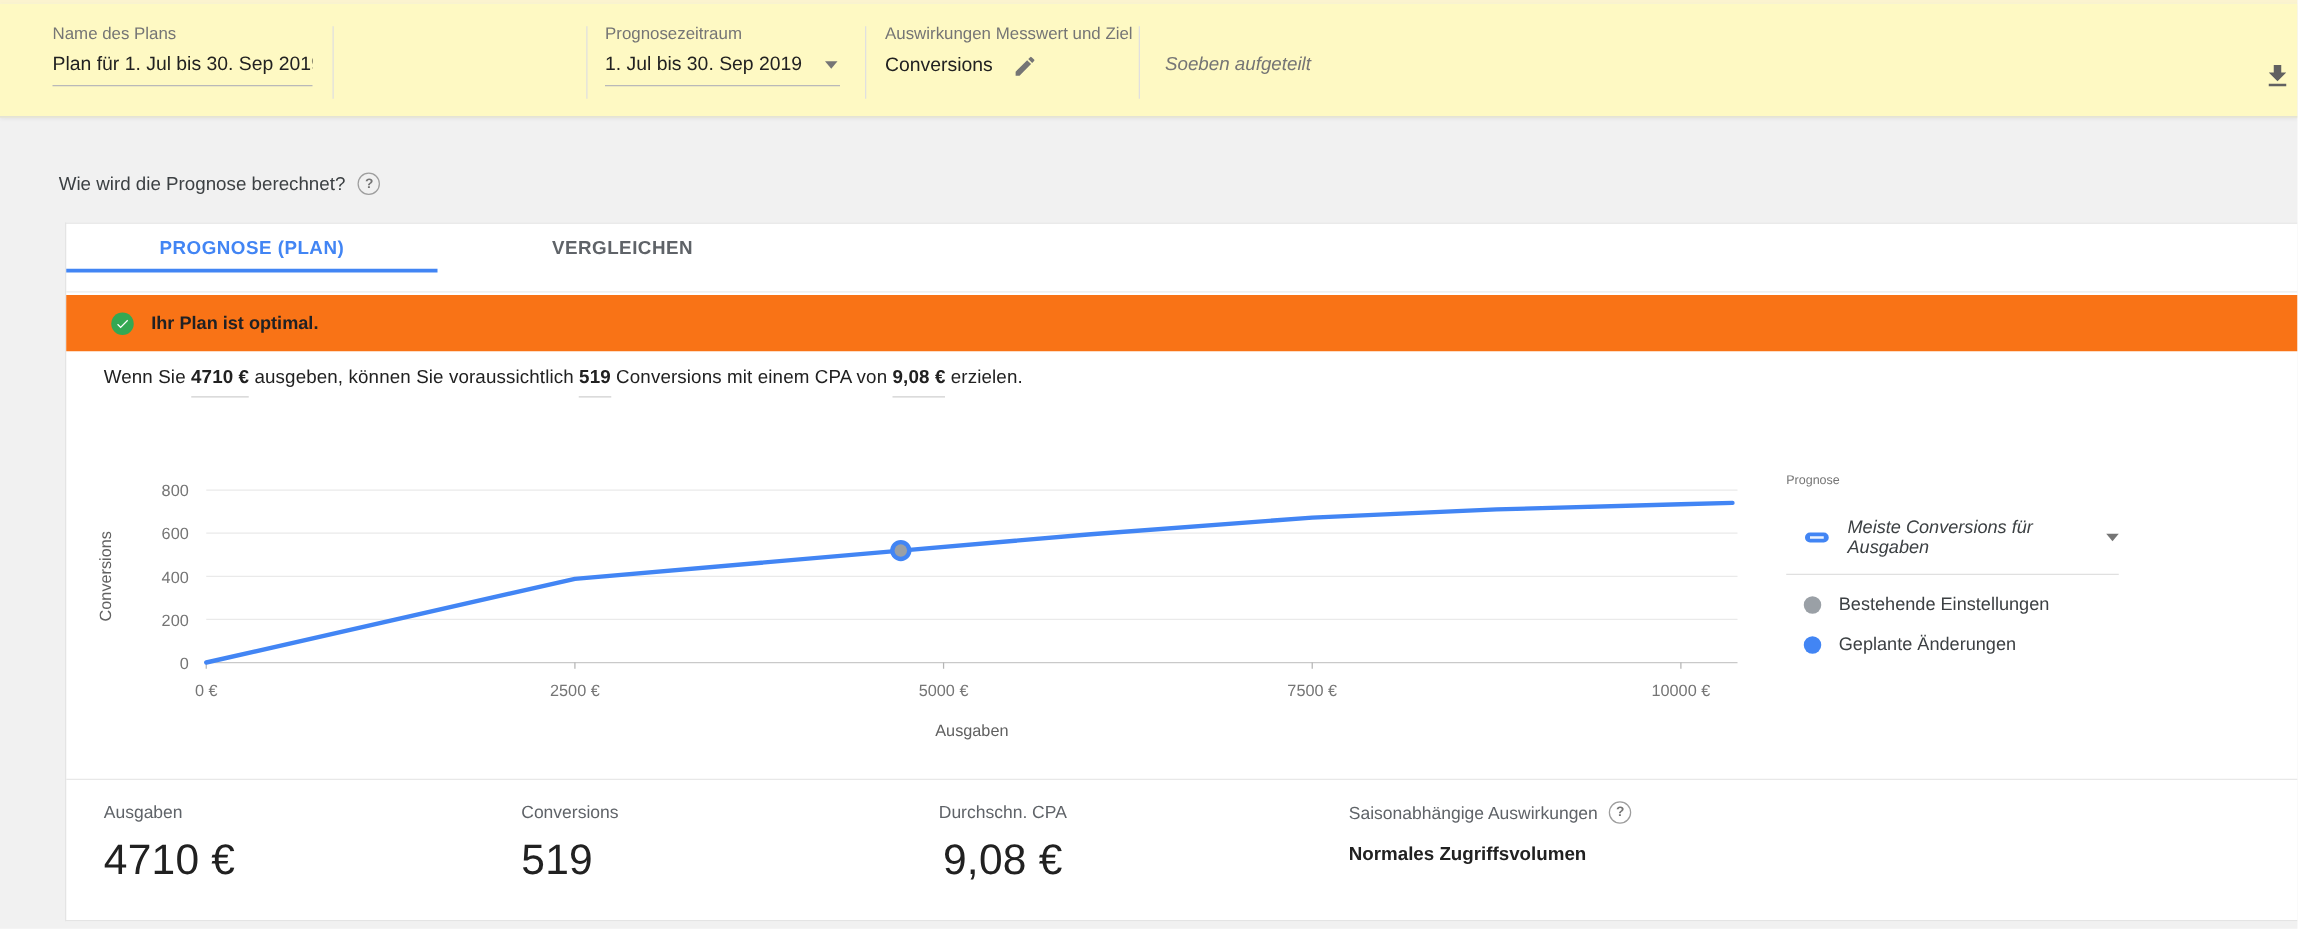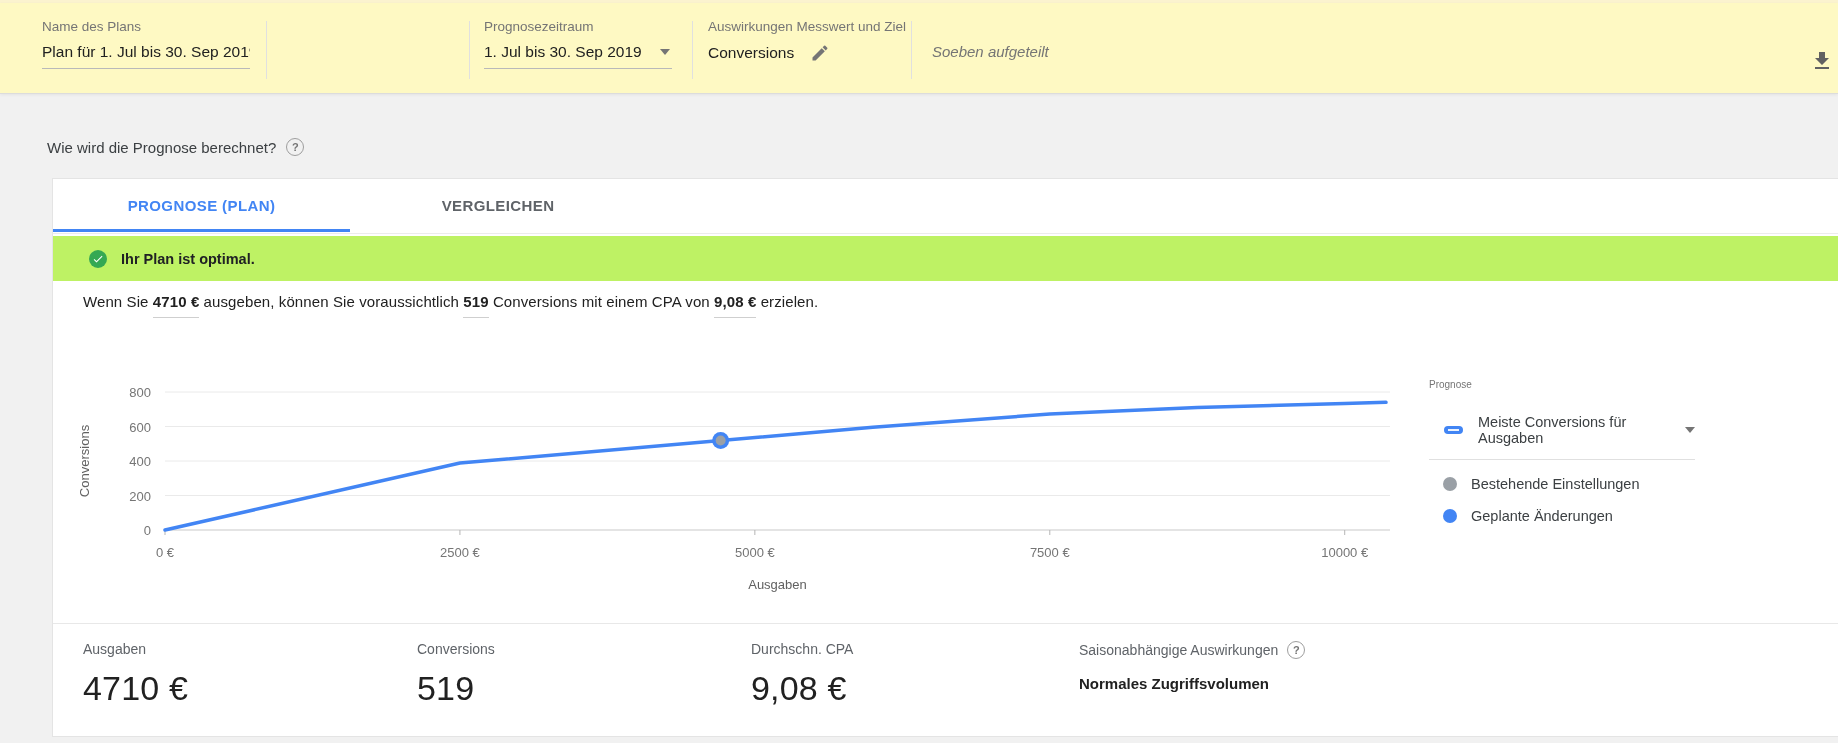--- a/index.html
+++ b/index.html
@@ -30,43 +30,43 @@
   .pencil{margin-left:16px;cursor:pointer;}
   
   .helpline{position:absolute;left:47px;top:138px;font-size:15px;color:#3c4043;display:flex;align-items:center;}
   .help-circle{display:inline-block;width:16px;height:16px;border:1.4px solid #9e9e9e;border-radius:50%;
                color:#757575;font-size:11px;line-height:16px;text-align:center;margin-left:10px;font-weight:bold;}
   
   .card{position:absolute;left:52px;top:178px;width:1786px;height:559px;background:#fff;
         border:1px solid #e4e4e4;border-right:none;box-sizing:border-box;}
   
   .tabs{position:absolute;left:0;top:0;width:100%;height:54px;border-bottom:1px solid #ececec;}
-  .tab{position:absolute;top:0;height:52px;display:flex;align-items:center;justify-content:center;
+  .tab{position:absolute;top:0;height:38px;display:flex;align-items:center;justify-content:center;
        font-size:15px;font-weight:bold;letter-spacing:.4px;cursor:pointer;}
   .tab.active{color:#4285f4;}
   .tab.inactive{color:#5f6368;}
   .tab-underline{position:absolute;left:0;bottom:-1px;height:3px;width:100%;background:#4285f4;}
   
-  .banner{position:absolute;left:0;top:57px;width:100%;height:45px;background:#bef264;
+  .banner{position:absolute;left:0;top:57px;width:100%;height:45px;background:#f97316;
           display:flex;align-items:center;font-size:14.5px;color:#3c4043;}
   .check-circle{width:18px;height:18px;border-radius:50%;background:#34a853;margin-left:36px;margin-right:14px;
                 display:flex;align-items:center;justify-content:center;flex:0 0 auto;}
   .banner b{margin-right:5px;color:#202124;}
   
   .headline{position:absolute;left:30px;top:114px;font-size:15px;color:#212121;letter-spacing:.1px;}
   .hl-val{font-weight:bold;padding-bottom:7px;border-bottom:1.5px solid #cfcfcf;cursor:pointer;}
   
   .chart-wrap{position:absolute;left:20px;top:195px;}
   .tick{font-size:13px;fill:#757575;font-family:"Liberation Sans","DejaVu Sans",sans-serif;}
   .axis-title{font-size:13px;fill:#616161;font-family:"Liberation Sans","DejaVu Sans",sans-serif;}
   
   .legend{position:absolute;left:1376px;top:200px;width:290px;}
   .legend-title{font-size:10px;color:#757575;}
   .legend-primary{display:flex;align-items:center;margin-top:24px;padding-bottom:13px;
-                  border-bottom:1px solid #e0e0e0;width:266px;cursor:pointer;}
+                  border-bottom:1px solid #e0e0e0;width:266px;cursor:pointer;font-style:italic;}
   .dash-icon{width:19px;height:8px;background:#4285f4;border-radius:4px;position:relative;flex:0 0 auto;}
   .dash-icon:after{content:"";position:absolute;left:4px;top:3px;width:11px;height:2px;background:#fff;opacity:.9;}
   .legend-primary span{font-size:14.5px;color:#3c4043;margin-left:15px;}
   .legend-primary .caret{margin-left:14px;}
   .legend-item{display:flex;align-items:center;margin-top:16px;}
   .legend-item .dot{width:14px;height:14px;border-radius:50%;flex:0 0 auto;}
   .legend-item span{font-size:14.5px;color:#3c4043;margin-left:14px;}
   
   .stats-divider{position:absolute;left:0;top:444px;width:100%;height:1px;background:#e8e8e8;}
   .stat{position:absolute;top:462px;}
@@ -200,21 +200,21 @@
   <div class="stats-divider"></div>
 
   <div class="stat" style="left:30px;">
     <div class="slabel">Ausgaben</div>
     <div class="svalue">4710 €</div>
   </div>
   <div class="stat" style="left:364px;">
     <div class="slabel">Conversions</div>
     <div class="svalue">519</div>
   </div>
-  <div class="stat" style="left:698px;">
+  <div class="stat" style="left:698px;text-align:center;">
     <div class="slabel">Durchschn. CPA</div>
     <div class="svalue">9,08 €</div>
   </div>
   <div class="stat" style="left:1026px;">
     <div class="slabel">
       <span>Saisonabhängige Auswirkungen</span>
       <span class="help-circle" style="margin-left:9px;">?</span>
     </div>
     <div class="svalue-bold">Normales Zugriffsvolumen</div>
   </div>

